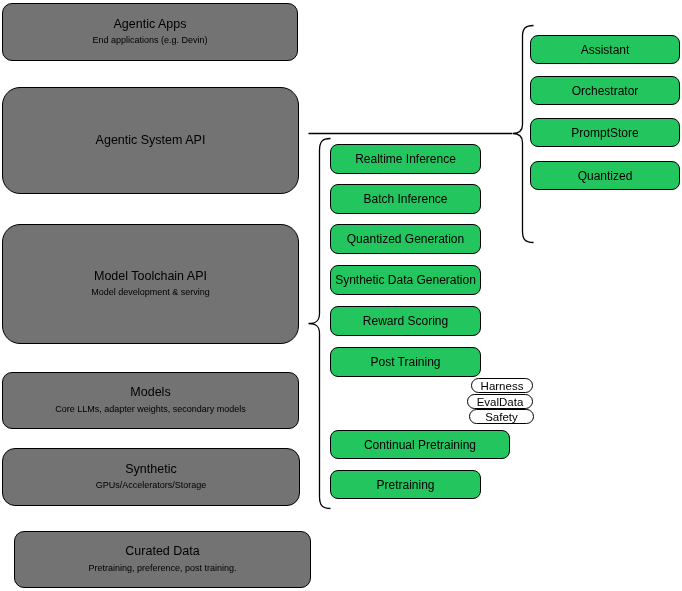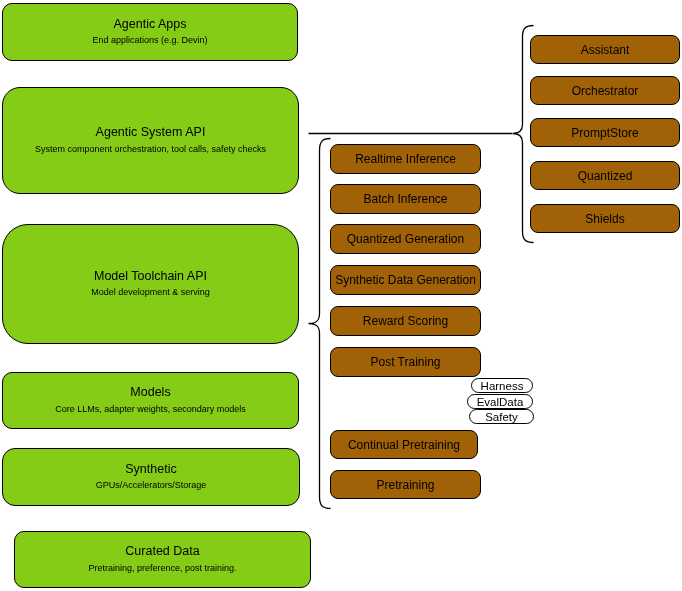--- a/index.html
+++ b/index.html
@@ -19,21 +19,21 @@
   .svg-overlay {
     position: absolute;
     left: 0; top: 0;
     width: 682px; height: 591px;
     pointer-events: none;
   }
   .node {
     position: absolute;
     box-sizing: border-box;
     border: 1.2px solid #000000;
-    background: #84cc16;
+    background: #737373;
     display: flex;
     flex-direction: column;
     align-items: center;
     justify-content: center;
     text-align: center;
   }
   .node .title {
     font-size: 12.5px;
     line-height: 1.25;
     white-space: nowrap;
@@ -41,21 +41,21 @@
   .node .subtitle {
     font-size: 9px;
     line-height: 1.3;
     margin-top: 3px;
     white-space: nowrap;
   }
   .mini {
     position: absolute;
     box-sizing: border-box;
     border: 1.2px solid #000000;
-    background: #a16207;
+    background: #22c55e;
     border-radius: 8px;
     display: flex;
     align-items: center;
     justify-content: center;
     font-size: 12px;
     white-space: nowrap;
   }
   .pill {
     position: absolute;
     box-sizing: border-box;
@@ -65,33 +65,33 @@
     display: flex;
     align-items: center;
     justify-content: center;
     font-size: 11.5px;
     white-space: nowrap;
     z-index: 3;
   }
   
   .n-apps      { left: 2px;  top: 3px;   width: 296px; height: 58px;  border-radius: 10px; }
   .n-sysapi    { left: 2px;  top: 87px;  width: 297px; height: 107px; border-radius: 18px; }
-  .n-toolapi   { left: 2px;  top: 224px; width: 297px; height: 120px; border-radius: 26px; }
+  .n-toolapi   { left: 2px;  top: 224px; width: 297px; height: 120px; border-radius: 18px; }
   .n-models    { left: 2px;  top: 372px; width: 297px; height: 57px;  border-radius: 10px; }
   .n-hardware  { left: 2px;  top: 448px; width: 298px; height: 58px;  border-radius: 13px; }
   .n-curated   { left: 2px;  top: 531px; width: 297px; height: 57px;  border-radius: 10px; margin-left: 12px; }
   
   .m0 { left: 330px; top: 144px; width: 151px; height: 30px; }
   .m1 { left: 330px; top: 184px; width: 151px; height: 30px; border-radius: 8px; }
   .m2 { left: 330px; top: 224px; width: 151px; height: 30px; }
   .m3 { left: 330px; top: 265px; width: 151px; height: 30px; }
   .m4 { left: 330px; top: 306px; width: 151px; height: 30px; }
   .m5 { left: 330px; top: 347px; width: 151px; height: 30px; }
   .m6 { left: 330px; top: 387px; width: 151px; height: 30px; }
-  .m7 { left: 330px; top: 430px; width: 148px; height: 29px; }
+  .m7 { left: 330px; top: 430px; width: 180px; height: 29px; }
   .m8 { left: 330px; top: 470px; width: 151px; height: 29px; }
   
   .r0 { left: 530px; top: 35px;  width: 150px; height: 29px; }
   .r1 { left: 530px; top: 76px;  width: 150px; height: 29px; }
   .r2 { left: 530px; top: 118px; width: 150px; height: 29px; }
   .r3 { left: 530px; top: 161px; width: 150px; height: 29px; }
   .r4 { left: 530px; top: 204px; width: 150px; height: 29px; }
   
   .p0 { left: 471px; top: 378px; width: 62px; height: 15px; }
   .p1 { left: 467px; top: 394px; width: 66px; height: 15px; }
@@ -110,21 +110,20 @@
 
     <path d="M533.5 25.5 C525.5 25.5 522.5 28.5 522.5 36.5 L522.5 124.5 C522.5 130.5 519.5 133.5 512.5 133.5 C519.5 133.5 522.5 136.5 522.5 142.5 L522.5 231.5 C522.5 239.5 525.5 242.5 533.5 242.5" fill="none" stroke="#000000" stroke-width="1.3"></path>
   </svg>
 
   <div class="node n-apps">
     <div class="title">Agentic Apps</div>
     <div class="subtitle">End applications (e.g. Devin)</div>
   </div>
   <div class="node n-sysapi">
     <div class="title">Agentic System API</div>
-    <div class="subtitle">System component orchestration, tool calls, safety checks</div>
   </div>
   <div class="node n-toolapi">
     <div class="title">Model Toolchain API</div>
     <div class="subtitle">Model development &amp; serving</div>
   </div>
   <div class="node n-models">
     <div class="title">Models</div>
     <div class="subtitle">Core LLMs, adapter weights, secondary models</div>
   </div>
   <div class="node n-hardware">
@@ -146,15 +145,14 @@
   <div class="mini m8">Pretraining</div>
 
   <div class="pill p0">Harness</div>
   <div class="pill p1">EvalData</div>
   <div class="pill p2">Safety</div>
 
   <div class="mini r0">Assistant</div>
   <div class="mini r1">Orchestrator</div>
   <div class="mini r2">PromptStore</div>
   <div class="mini r3">Quantized</div>
-  <div class="mini r4">Shields</div>
 
 </div>
 
 </body></html>

